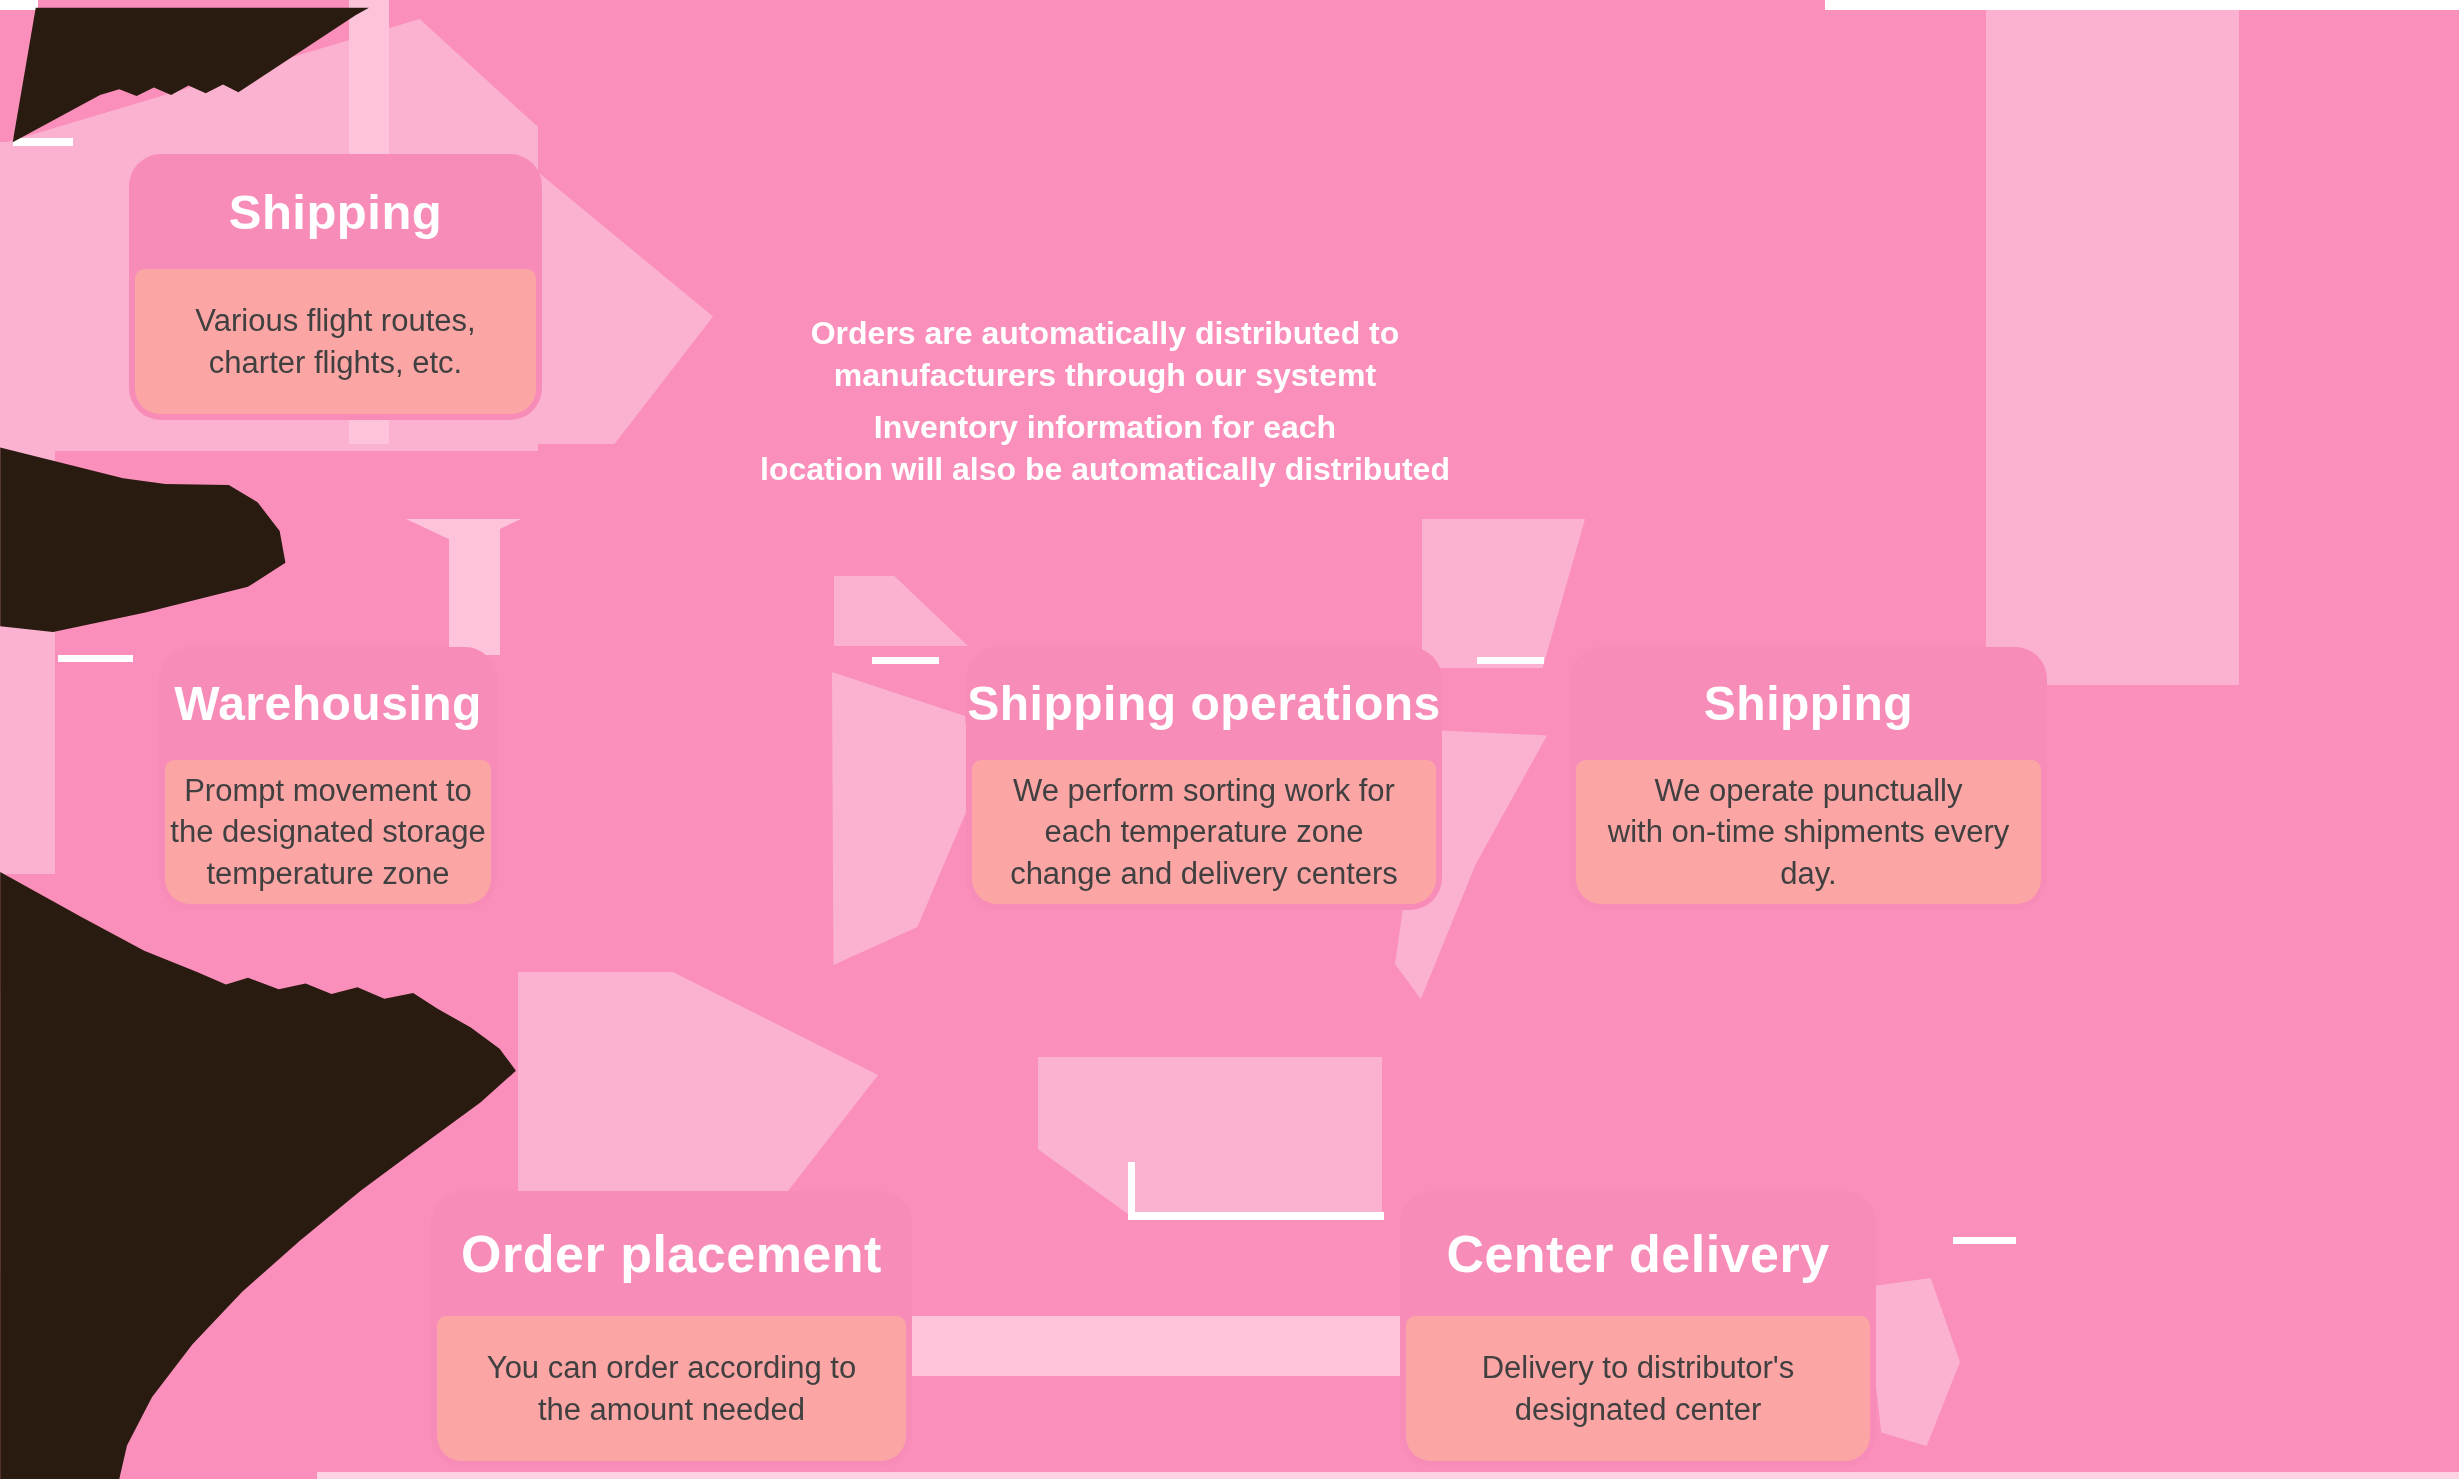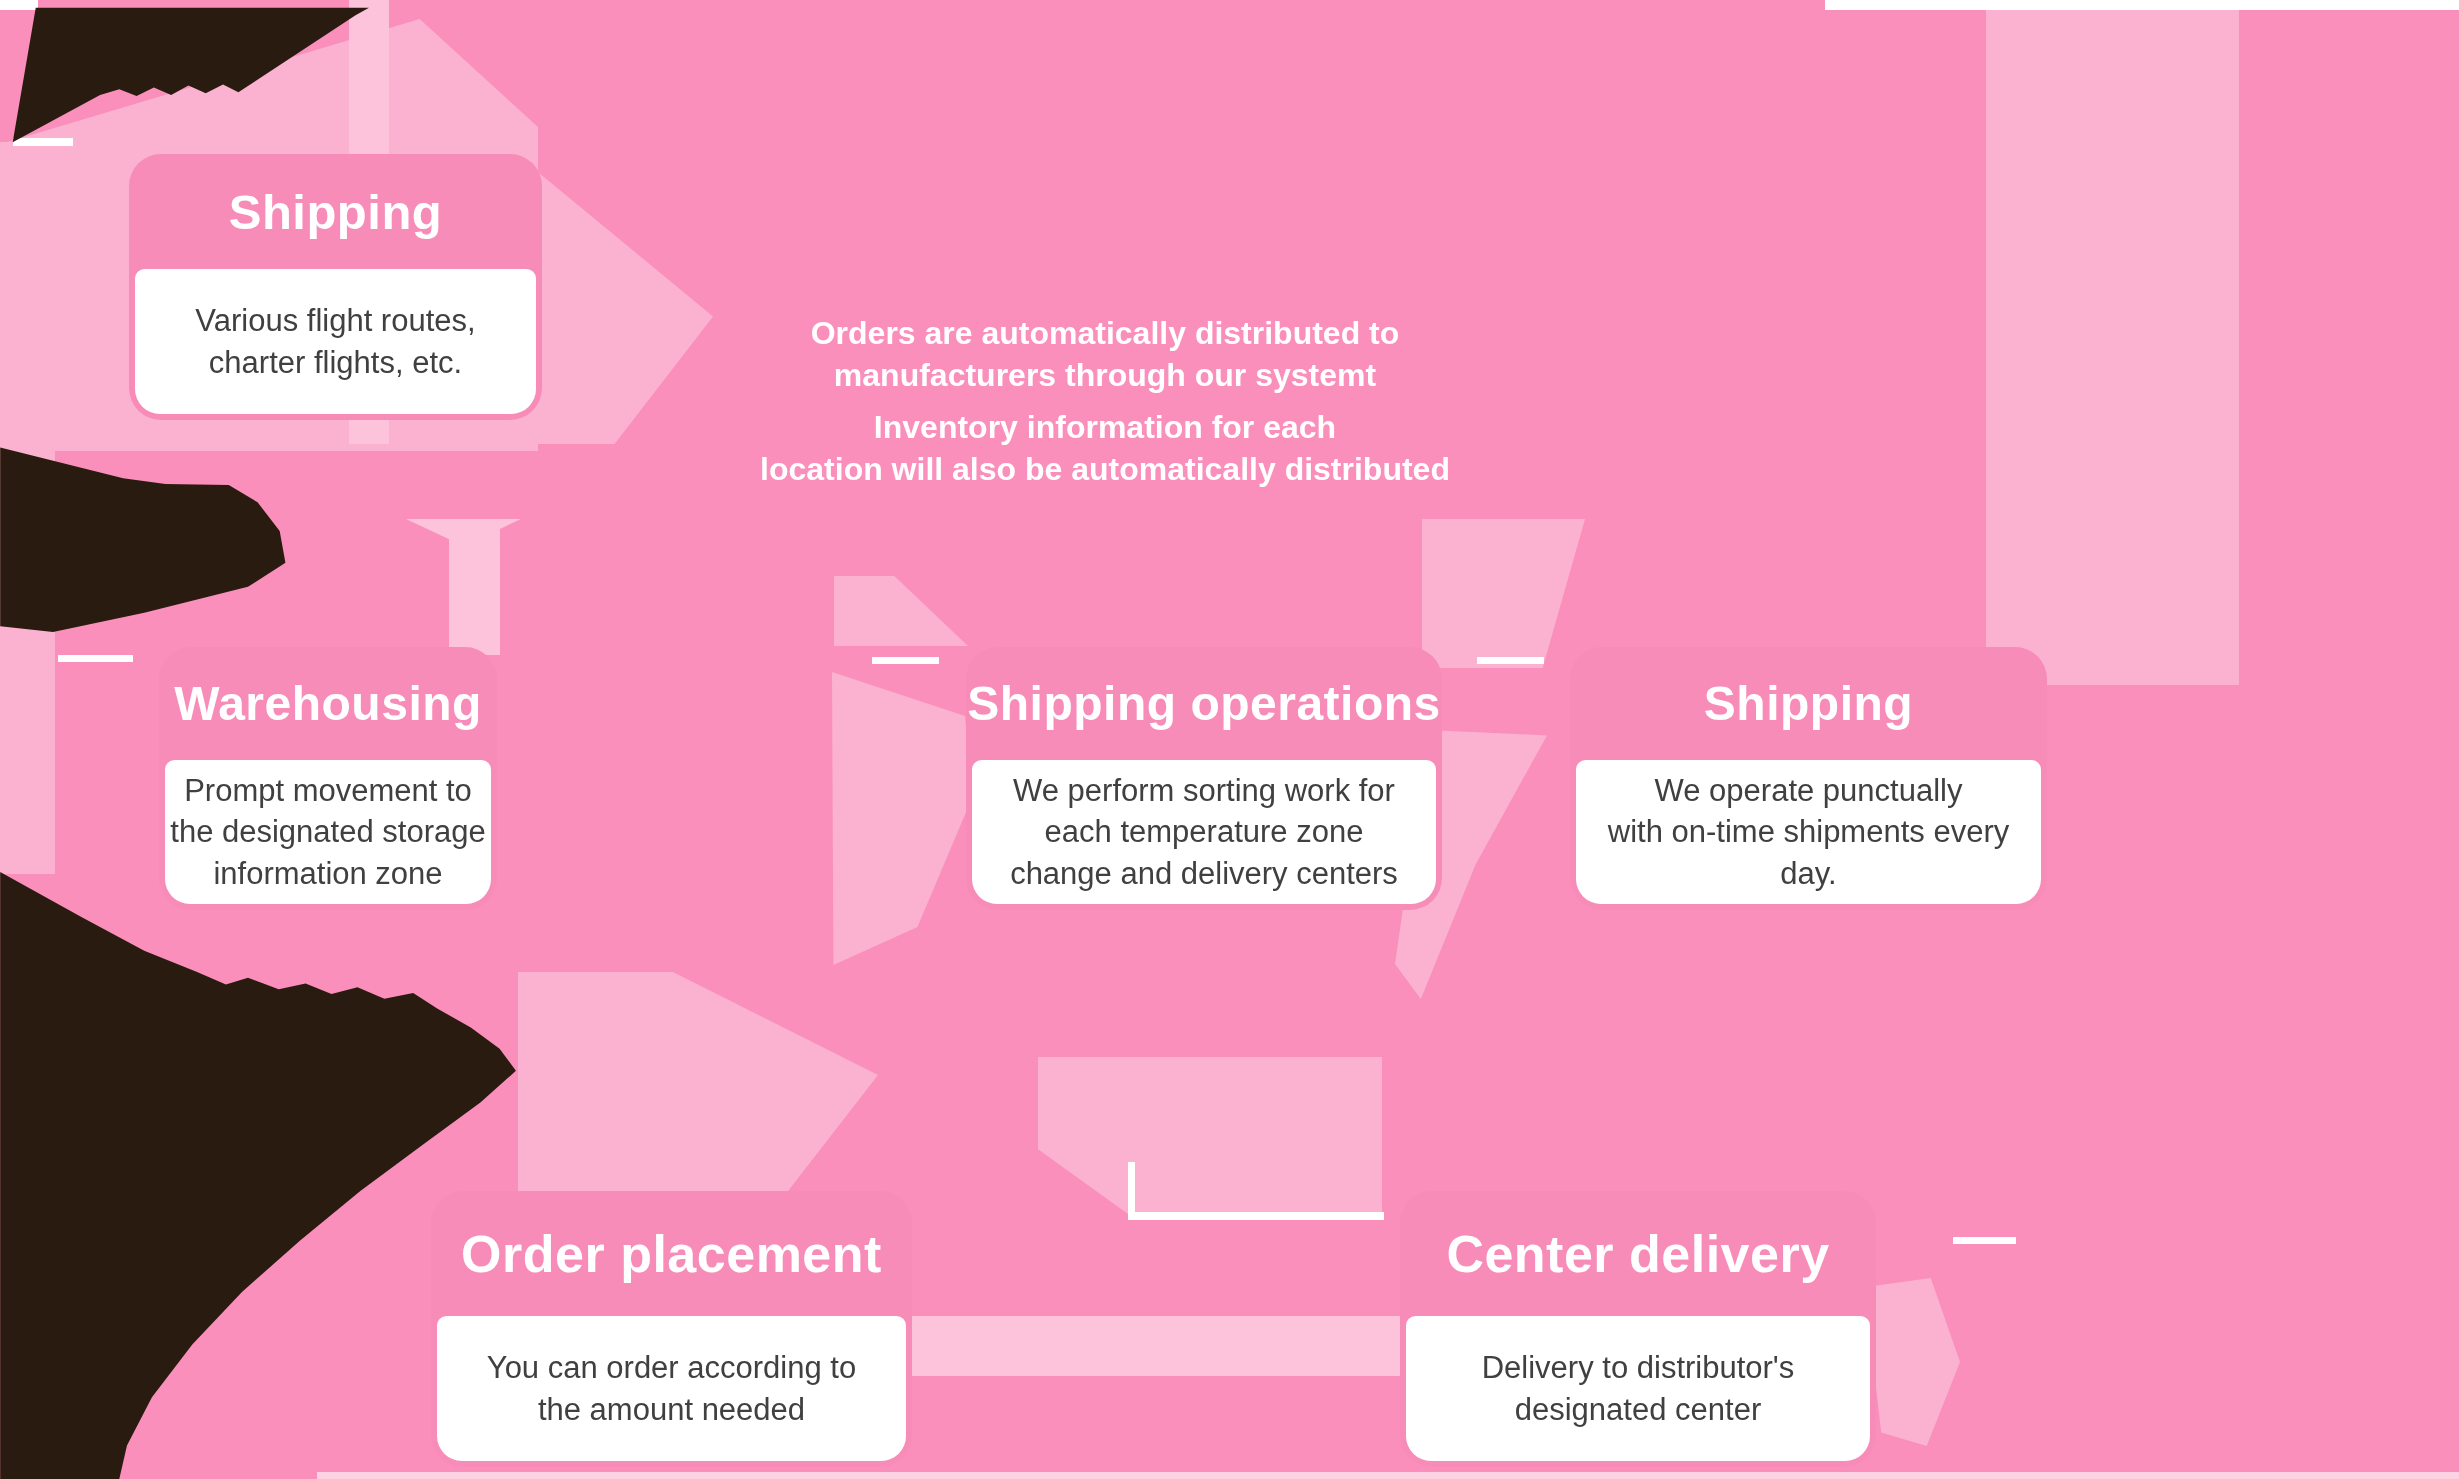--- a/index.html
+++ b/index.html
@@ -60,21 +60,21 @@
   }
   .center-note p{margin:0 0 9.6px 0;white-space:pre-line;}
   
   .card{position:absolute;border-radius:32px;background:var(--card-pink,#f88cb8);margin-left:26px;}
   .card .hd{
     color:var(--title-text,#ffffff);font-weight:700;text-align:center;
     font-size:49px;letter-spacing:0.5px;
     display:flex;align-items:center;justify-content:center;
   }
   .card .bd{
-    position:absolute;left:5.8px;right:5.8px;bottom:5.8px;background:#ffffff;
+    position:absolute;left:5.8px;right:5.8px;bottom:5.8px;background:#fca5a5;
     border-radius:9.6px 9.6px 25px 25px;
     display:flex;align-items:center;justify-content:center;text-align:center;
     white-space:pre-line;color:var(--body-text,#404040);
     font-size:31px;line-height:1.34;
   }
   .c1{left:103px;top:154px;width:413px;height:266px;}
   .c2{left:133px;top:647px;width:338px;height:263px;}
   .c3{left:477px;top:647px;width:332px;height:263px;}
   .c4{left:940px;top:647px;width:476px;height:263px;}
   .c5{left:1544px;top:647px;width:477px;height:263px;}
@@ -132,21 +132,21 @@
 
   <div class="card row1 c1">
     <div class="hd">Shipping</div>
     <div class="bd">Various flight routes,
 charter flights, etc.</div>
   </div>
   <div class="card row2 c2">
     <div class="hd">Warehousing</div>
     <div class="bd">Prompt movement to
 the designated storage
-information zone</div>
+temperature zone</div>
   </div>
   <div class="card row2 c4">
     <div class="hd">Shipping operations</div>
     <div class="bd">We perform sorting work for
 each temperature zone
 change and delivery centers</div>
   </div>
   <div class="card row2 c5">
     <div class="hd">Shipping</div>
     <div class="bd">We operate punctually

